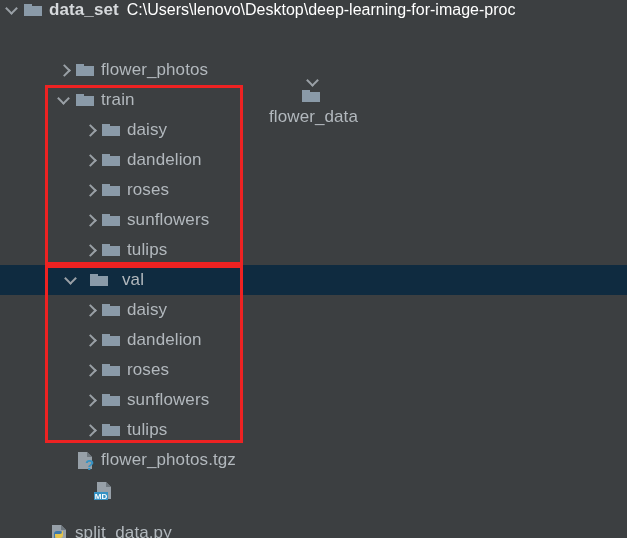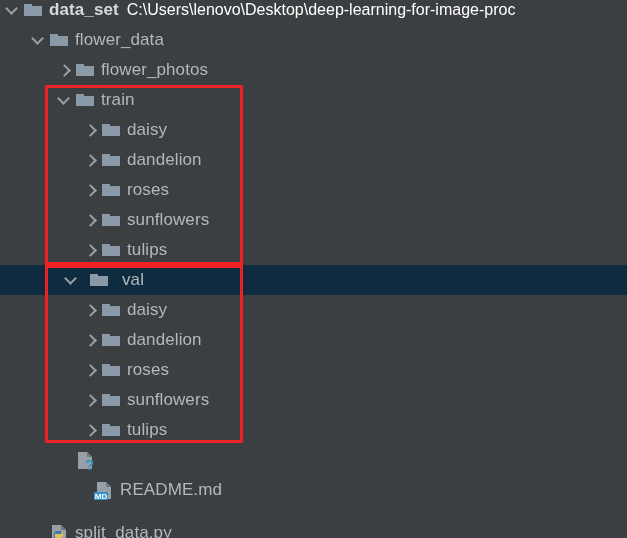--- a/index.html
+++ b/index.html
@@ -96,21 +96,21 @@
       <div style="width: 4px; flex: 0 0 4px;"></div>
       <div class="chevron expanded"></div>
       <div class="icon">
         <svg width="22" height="22" viewBox="0 0 22 22">
           <path d="M2 5 h8 v2 h10 v10 H2 Z" fill="#8a9aa8"></path>
         </svg>
       </div>
       <span class="label bold">data_set</span>
       <span class="path">C:\Users\lenovo\Desktop\deep-learning-for-image-proc</span>
     </div>
-    <div class="row" style="top: 25px;">
+    <div class="row" style="top: 37px; flex-direction: column;">
       <div style="width: 30px; flex: 0 0 30px;"></div>
       <div class="chevron expanded"></div>
       <div class="icon">
         <svg width="22" height="22" viewBox="0 0 22 22">
           <path d="M2 5 h8 v2 h10 v10 H2 Z" fill="#8a9aa8"></path>
         </svg>
       </div>
       <span class="label">flower_data</span>
     </div>
     <div class="row" style="top: 85px;">
@@ -248,35 +248,35 @@
       <div class="chevron none"></div>
       <div class="icon">
         <svg width="22" height="22" viewBox="0 0 22 22">
           <g>
             <path d="M4 3 h9 l5 5 v12 H4 Z" fill="#97a0a8"></path>
             <path d="M13 3 v5 h5 Z" fill="#6f787f"></path>
           </g>
           <text x="11" y="21" font-size="15" font-weight="bold" fill="#3592c4" font-family="Liberation Sans, sans-serif">?</text>
         </svg>
       </div>
+      <span class="label">flower_photos.tgz</span>
     </div>
     <div class="row" style="top: 475px; margin-left: 45px;">
       <div style="width: 30px; flex: 0 0 30px;"></div>
       <div class="chevron none"></div>
       <div class="icon">
         <svg width="22" height="22" viewBox="0 0 22 22">
           <g>
             <path d="M4 3 h9 l5 5 v12 H4 Z" fill="#97a0a8"></path>
             <path d="M13 3 v5 h5 Z" fill="#6f787f"></path>
           </g>
           <rect x="1" y="13" width="14" height="8" fill="#3592c4"></rect>
           <text x="8" y="20" font-size="8" font-weight="bold" text-anchor="middle" fill="#ffffff" font-family="Liberation Sans, sans-serif">MD</text>
         </svg>
       </div>
-      <span class="label">README.md</span>
     </div>
     <div class="row" style="top: 518px;">
       <div style="width: 30px; flex: 0 0 30px;"></div>
       <div class="chevron none"></div>
       <div class="icon">
         <svg width="22" height="22" viewBox="0 0 22 22">
           <g>
             <path d="M4 3 h9 l5 5 v12 H4 Z" fill="#97a0a8"></path>
             <path d="M13 3 v5 h5 Z" fill="#6f787f"></path>
           </g>

